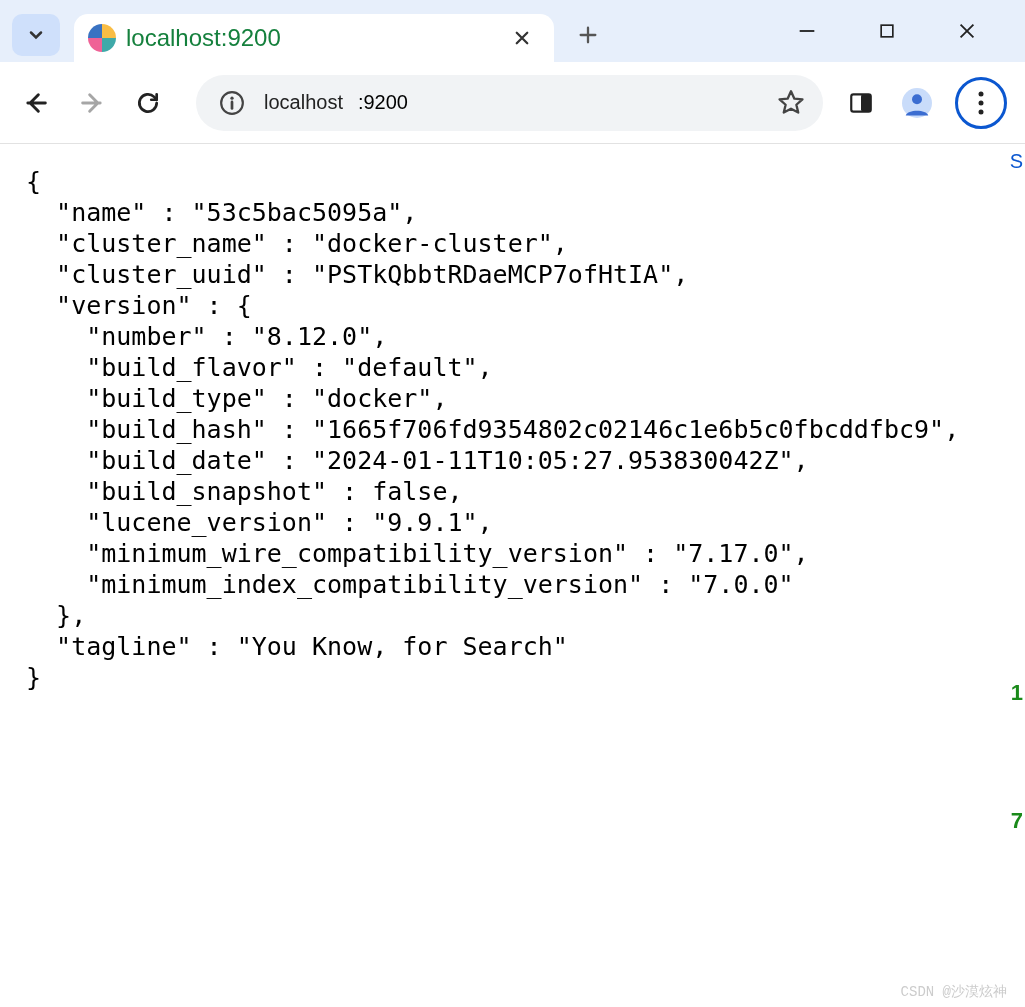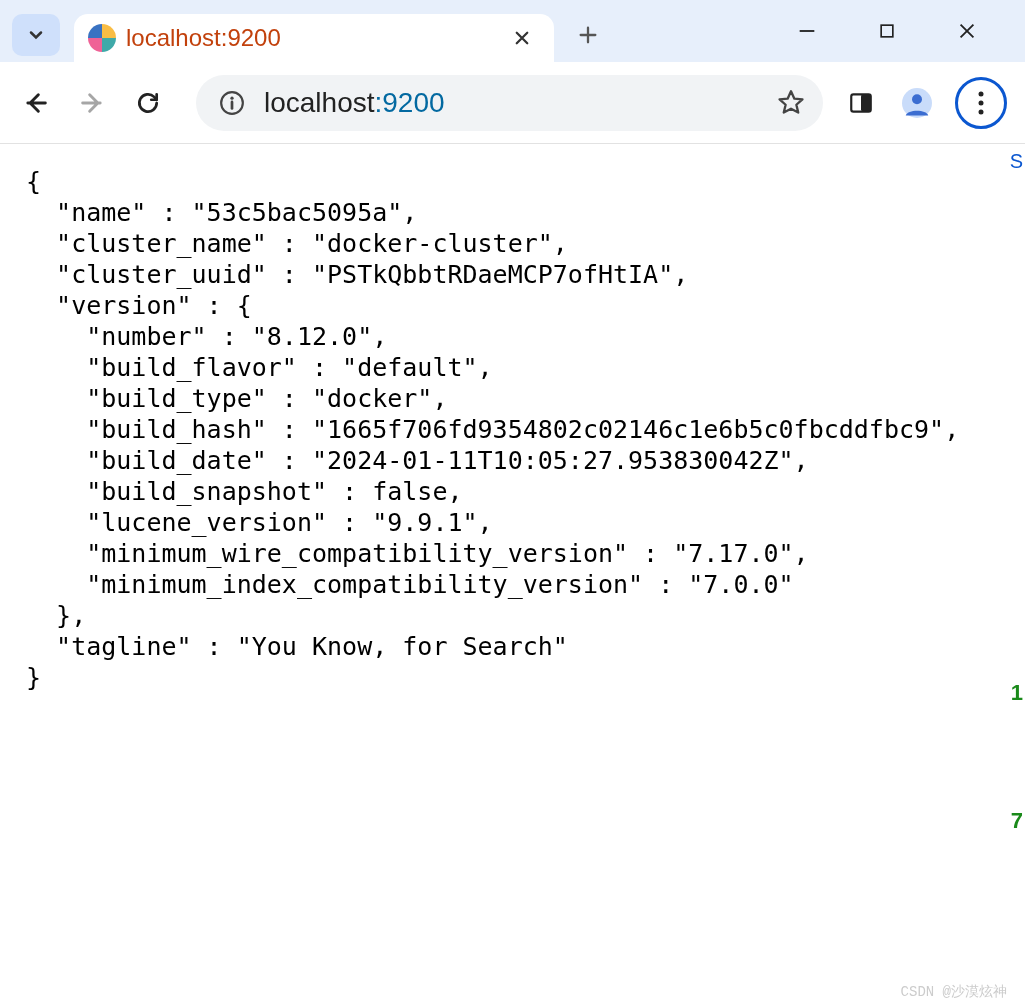--- a/index.html
+++ b/index.html
@@ -37,21 +37,21 @@
       border-radius: 14px 14px 0 0;
       display: flex;
       align-items: center;
       padding: 0 14px;
       gap: 10px;
       margin-left: 6px;
       margin-top: 6px;
     }
     .tab-title {
       font-size: 24px;
-      color: #c2410c;
+      color: #15803d;
       flex: 1;
       white-space: nowrap;
       overflow: hidden;
     }
     .icon-btn {
       width: 36px;
       height: 36px;
       display: flex;
       align-items: center;
       justify-content: center;
@@ -83,23 +83,23 @@
       flex: 1;
       height: 56px;
       background: #f1f3f5;
       border-radius: 28px;
       display: flex;
       align-items: center;
       padding: 0 14px 0 18px;
       gap: 14px;
       margin-left: 10px;
     }
-    .addr-text { font-size: 28px; color: #555; display: flex; align-items: baseline; }
+    .addr-text { font-size: 20px; color: #555; display: flex; align-items: baseline; }
     .addr-host { color: #222; }
-    .addr-port { color: #0369a1; }
+    .addr-port { color: #000000; margin-left: 15px; }
     .spacer { flex: 1; }
     .menu-btn-ring {
       width: 52px; height: 52px;
       border: 3px solid #0b57d0;
       border-radius: 50%;
       display: flex; align-items: center; justify-content: center;
       color: #222;
     }
     
     .page {

